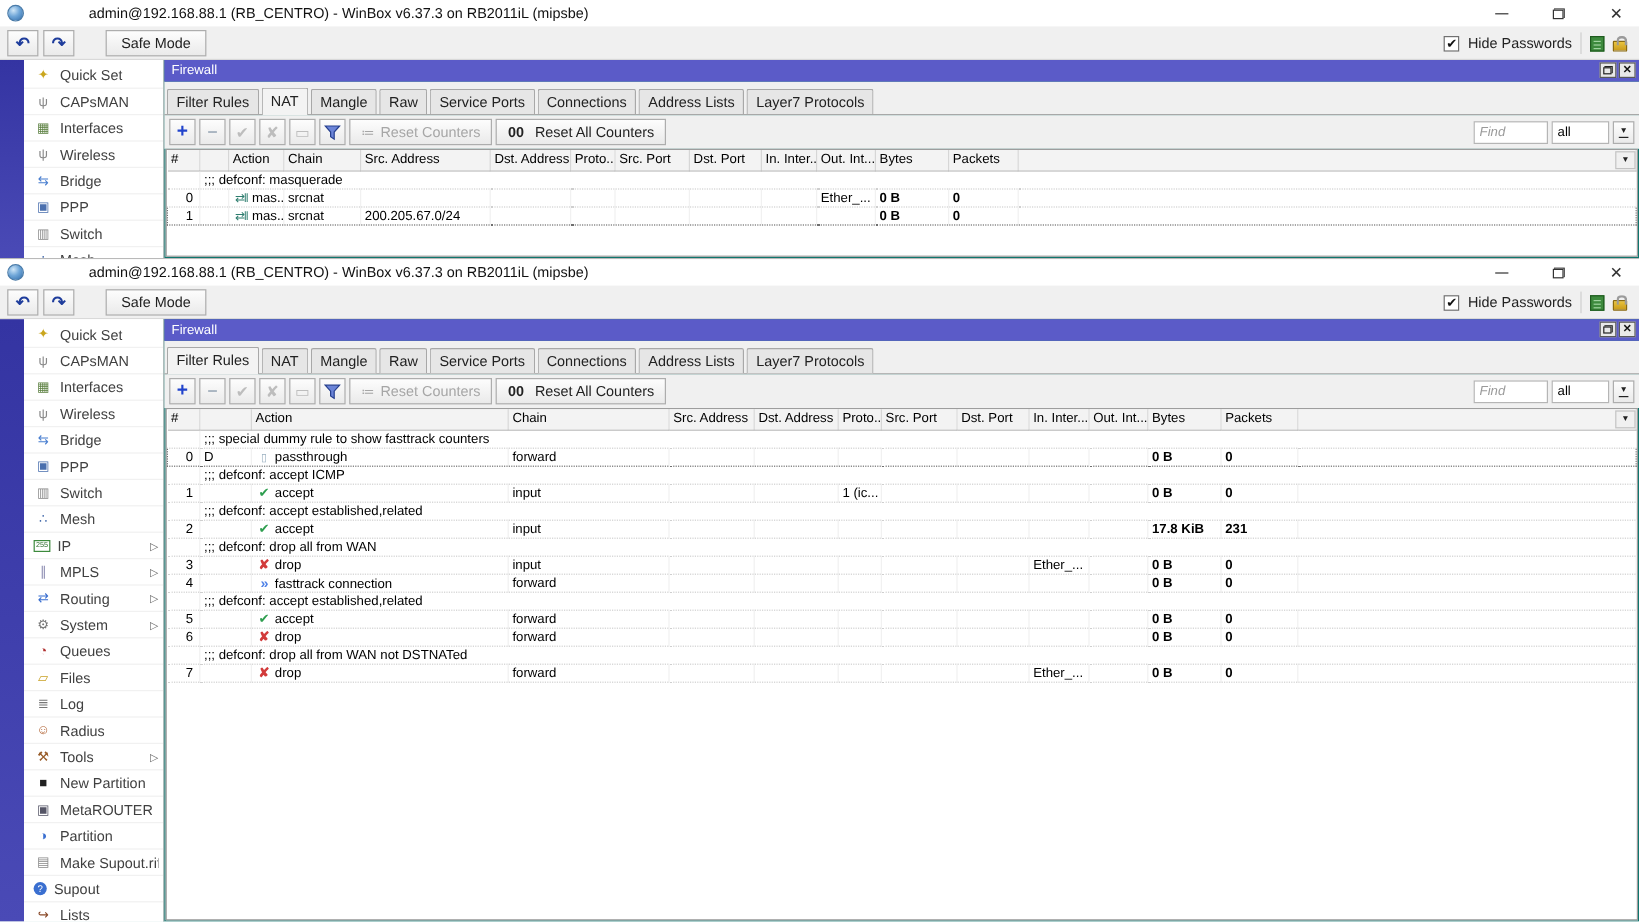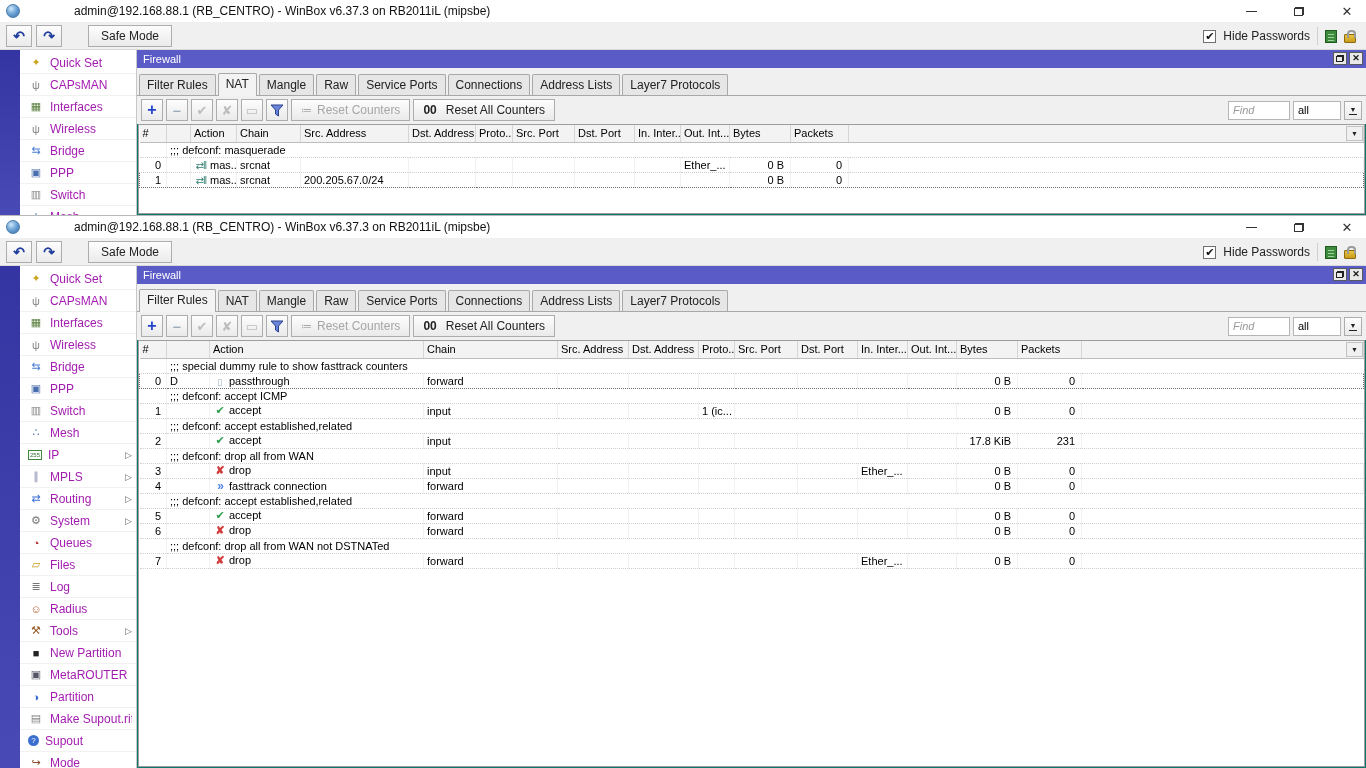--- a/index.html
+++ b/index.html
@@ -39,21 +39,21 @@
   .ico-green-list::before { content:''; position:absolute; left:2px; right:2px; top:3px; height:1px; background:#9fd39f; box-shadow:0 3px 0 #9fd39f, 0 6px 0 #9fd39f; }
   .ico-lock { width:12px; height:9px; background:linear-gradient(#eac43c,#c99b1d); border:1px solid #8a6a10; border-radius:1px; position:relative; margin-top:4px; }
   .ico-lock::before { content:''; position:absolute; top:-5px; left:2px; width:5px; height:6px; border:2px solid #9a9a9a; border-bottom:none; border-radius:4px 4px 0 0; }
 
   
   .winbody { position:absolute; top:50px; left:0; right:0; bottom:0; display:flex; }
   .side-strip { width:20px; background:linear-gradient(180deg,#3434a2,#4a4ab6); flex:0 0 auto; }
   .side-menu { width:116px; background:#fff; flex:0 0 auto; overflow:hidden; padding-top:2px; }
   .menu-item { height:22px; display:flex; align-items:center; gap:6px; padding:0 4px 0 8px; border-bottom:1px solid #f1f1f1; cursor:default; }
   .mi-icon { width:16px; text-align:center; font-size:11px; color:#777; flex:0 0 auto; }
-  .mi-label { font-size:12px; color:#a21caf; white-space:nowrap; overflow:hidden; }
+  .mi-label { font-size:12px; color:#404040; white-space:nowrap; overflow:hidden; }
   .mi-arrow { margin-left:auto; font-size:9px; color:#666; }
   .gi-quick-set{color:#caa61e;} .gi-capsman{color:#888;} .gi-interfaces{color:#5a7f3f;}
   .gi-wireless{color:#888;} .gi-bridge{color:#4a7fd0;} .gi-ppp{color:#4a6fae;}
   .gi-switch{color:#888;} .gi-mesh{color:#4a6fae;}
   .gi-ip{font-size:6px; border:1px solid #3c8a3c; color:#2e6e2e; padding:0 1px; width:auto; line-height:8px;}
   .gi-mpls{color:#8a8ab0;} .gi-routing{color:#3a6fd0;} .gi-system{color:#777;}
   .gi-queues{color:#b03030;} .gi-files{color:#c9a227;} .gi-log{color:#777;}
   .gi-radius{color:#b06030;} .gi-tools{color:#985c28;} .gi-new-terminal{color:#222;}
   .gi-metarouter{color:#556;} .gi-partition{color:#3a6fd0;} .gi-make-supout-rif{color:#888;}
   .gi-manual{background:#3a6fd0;color:#fff;border-radius:50%;font-size:8px;width:11px;height:11px;line-height:11px;}
@@ -91,21 +91,21 @@
   .drop-btn { width:18px; height:19px; }
   .drop-glyph { font-size:7px; color:#222; border-bottom:1px solid #222; padding:0 1px 1px 1px; line-height:7px; }
 
   .table-wrap { flex:1; margin:0 1px 1px 1px; background:#fff; border:1px solid #9d9d9d; position:relative; overflow:hidden; }
   table { border-collapse:collapse; table-layout:fixed; width:100%; }
   th { height:17px; background:#f3f3f3; border-right:1px solid #d6d6d6; border-bottom:1px solid #bdbdbd;
        font-weight:normal; text-align:left; font-size:11px; padding:0 3px; white-space:nowrap; overflow:hidden; }
   td { height:15px; font-size:11px; padding:0 3px; white-space:nowrap; overflow:hidden;
        border-bottom:1px dotted #cfcfcf; border-right:1px solid #f1f1f1; }
   td.key-num { text-align:right; padding-right:5px; }
-  td.key-bytes, td.key-packets { text-align:right; padding-right:6px; }
+  td.key-bytes, td.key-packets { text-align:left; padding-right:6px;font-weight:bold; }
   tr.comment-row td.comment-cell { border-right:none; color:#000; }
   tr.selected td { border-top:1px dotted #6e6e6e; border-bottom:1px dotted #6e6e6e; }
   tr.selected td:first-child { border-left:1px dotted #6e6e6e; }
   tr.selected td:last-child { border-right:1px dotted #6e6e6e; }
   .act-icon { display:inline-block; width:14px; text-align:center; margin-right:2px; }
   .icon-accept { color:#2e9e4f; font-size:11px; }
   .icon-drop { color:#d23b3b; font-weight:bold; font-size:11px; }
   .icon-fasttrack { color:#4f82e8; font-weight:bold; font-size:12px; letter-spacing:-1px; }
   .icon-masquerade { color:#2d7d6e; font-size:10px; letter-spacing:-1px; }
   .icon-passthrough { color:#9ab0c0; font-size:9px; }
@@ -445,21 +445,21 @@
         <div class="menu-item">
           <span class="mi-icon gi-make-supout-rif">▤</span>
           <span class="mi-label">Make Supout.rif</span>
         </div>
         <div class="menu-item">
           <span class="mi-icon gi-manual">?</span>
           <span class="mi-label">Supout</span>
         </div>
         <div class="menu-item">
           <span class="mi-icon gi-exit">↪</span>
-          <span class="mi-label">Mode</span>
+          <span class="mi-label">Lists</span>
         </div>
       </div>
     <div class="panel">
       <div class="panel-title">
         <span>Firewall</span>
         <span class="pt-controls">
           <span class="pt-btn">
               <span class="pt-restore"></span>
             </span>
           <span class="pt-btn">

